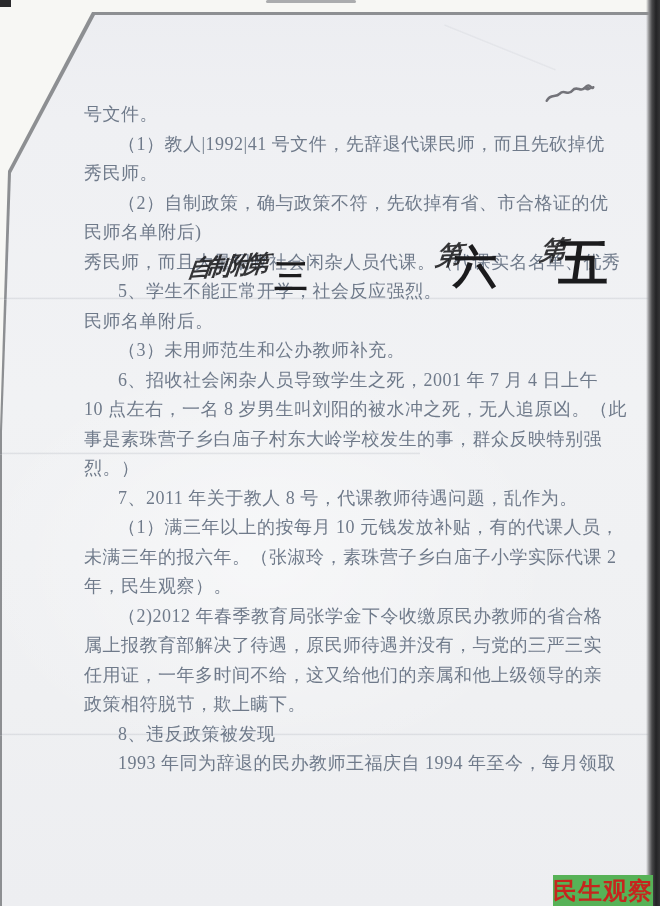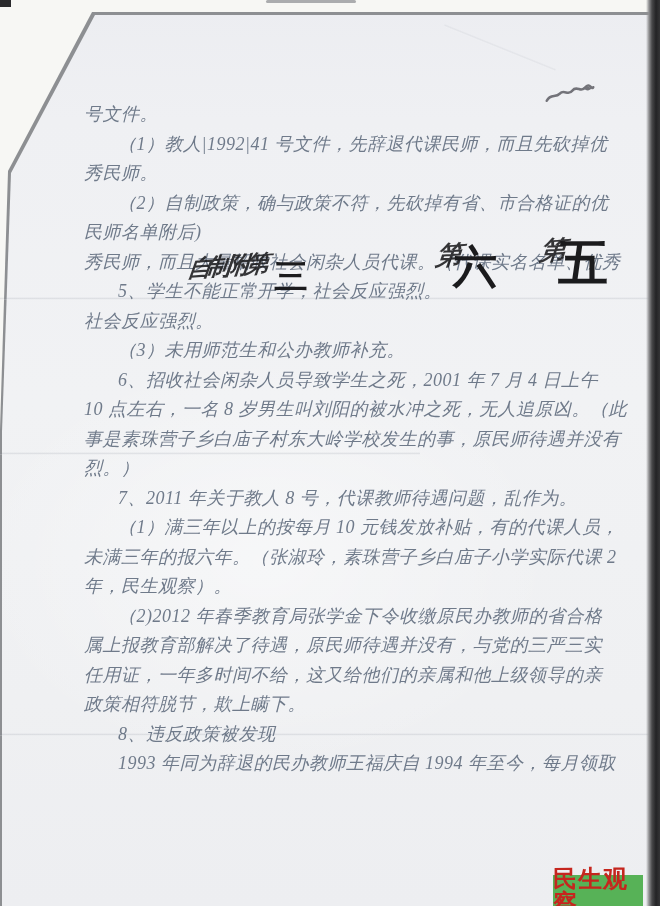--- a/index.html
+++ b/index.html
@@ -22,41 +22,41 @@
     background:linear-gradient(180deg,rgba(255,255,255,0),rgba(125,132,145,.16),rgba(255,255,255,.25));}
   .crease.c1{top:297px;} .crease.c2{top:452px;width:420px;} .crease.c3{top:733px;}
   .crease.c4{top:46px;left:440px;width:120px;transform:rotate(22deg);opacity:.6;}
   .corner-mark{position:absolute;left:0;top:0;width:11px;height:7px;background:var(--edge);}
   .top-smear{position:absolute;left:266px;top:0;width:90px;height:3px;
     background:rgba(110,112,116,.55);border-radius:2px;}
   .right-strip{position:absolute;right:0;top:0;width:14px;height:906px;
     background:linear-gradient(90deg,rgba(130,130,130,0) 0,#909092 3px,#48484a 6px,#232325 10px,#343436 14px);}
   
   .doc-text{position:absolute;left:84px;top:100px;width:520px;color:var(--print);
-    font-size:18px;line-height:29.5px;letter-spacing:.5px;white-space:nowrap;font-style:italic;}
+    font-size:18px;line-height:29.5px;letter-spacing:.5px;white-space:nowrap;}
   .line{height:29.5px;}
   .line.indent{padding-left:34px;}
   
   .hw{position:absolute;color:var(--ink);display:flex;align-items:flex-start;
     font-family:"DejaVu Sans","Liberation Sans",sans-serif;}
   .hw .script{font-style:italic;font-weight:700;letter-spacing:-5px;
     transform:skewX(-10deg) rotate(-4deg);opacity:.88;}
   .hw .numeral{font-weight:900;line-height:1;}
   .hw-inline{left:188px;top:250px;}
   .hw-inline .script{font-size:24px;}
   .hw-inline .numeral{font-size:34px;margin-left:10px;margin-top:9px;letter-spacing:-2px;}
   .hw-m1{left:436px;top:238px;}
   .hw-m1 .script{font-size:26px;}
   .hw-m1 .numeral{font-size:44px;margin-left:-4px;margin-top:7px;}
   .hw-m2{left:540px;top:233px;}
   .hw-m2 .script{font-size:26px;}
   .hw-m2 .numeral{font-size:50px;margin-left:-3px;margin-top:5px;}
   .scribble{position:absolute;left:544px;top:84px;transform:rotate(-9deg);opacity:.8;}
   
-  .watermark{position:absolute;left:553px;top:875px;width:90px;height:31px;
+  .watermark{position:absolute;left:553px;top:875px;width:100px;height:31px;
     background:var(--wm-bg);display:flex;align-items:center;justify-content:center;}
   .watermark span{color:var(--wm-text);font-weight:700;font-size:24px;letter-spacing:1px;
     font-family:"Liberation Serif","DejaVu Serif",serif;line-height:1;}
 </style>
 </head>
 <body>
 
 <div class="scan-root">
 
   <div class="paper-edge-layer"></div>
@@ -77,25 +77,25 @@
   </svg>
 
   <div class="doc-text">
     <div class="line">号文件。</div>
     <div class="line indent">（1）教人|1992|41 号文件，先辞退代课民师，而且先砍掉优</div>
     <div class="line">秀民师。</div>
     <div class="line indent">（2）自制政策，确与政策不符，先砍掉有省、市合格证的优</div>
     <div class="line">民师名单附后)</div>
     <div class="line">秀民师，而且大量招收社会闲杂人员代课。（代课实名名单、优秀</div>
     <div class="line indent">5、学生不能正常开学，社会反应强烈。</div>
-    <div class="line">社会反应强烈。</div>
+    <div class="line">民师名单附后。</div>
     <div class="line indent">（3）未用师范生和公办教师补充。</div>
     <div class="line indent">6、招收社会闲杂人员导致学生之死，2001 年 7 月 4 日上午</div>
     <div class="line">10 点左右，一名 8 岁男生叫刘阳的被水冲之死，无人追原凶。（此</div>
-    <div class="line">事是素珠营子乡白庙子村东大岭学校发生的事，原民师待遇并没有</div>
+    <div class="line">事是素珠营子乡白庙子村东大岭学校发生的事，群众反映特别强</div>
     <div class="line">烈。）</div>
     <div class="line indent">7、2011 年关于教人 8 号，代课教师待遇问题，乱作为。</div>
     <div class="line indent">（1）满三年以上的按每月 10 元钱发放补贴，有的代课人员，</div>
     <div class="line">未满三年的报六年。（张淑玲，素珠营子乡白庙子小学实际代课 2</div>
     <div class="line">年，民生观察）。</div>
     <div class="line indent">（2)2012 年春季教育局张学金下令收缴原民办教师的省合格</div>
     <div class="line">属上报教育部解决了待遇，原民师待遇并没有，与党的三严三实</div>
     <div class="line">任用证，一年多时间不给，这又给他们的亲属和他上级领导的亲</div>
     <div class="line">政策相符脱节，欺上瞒下。</div>
     <div class="line indent">8、违反政策被发现</div>

